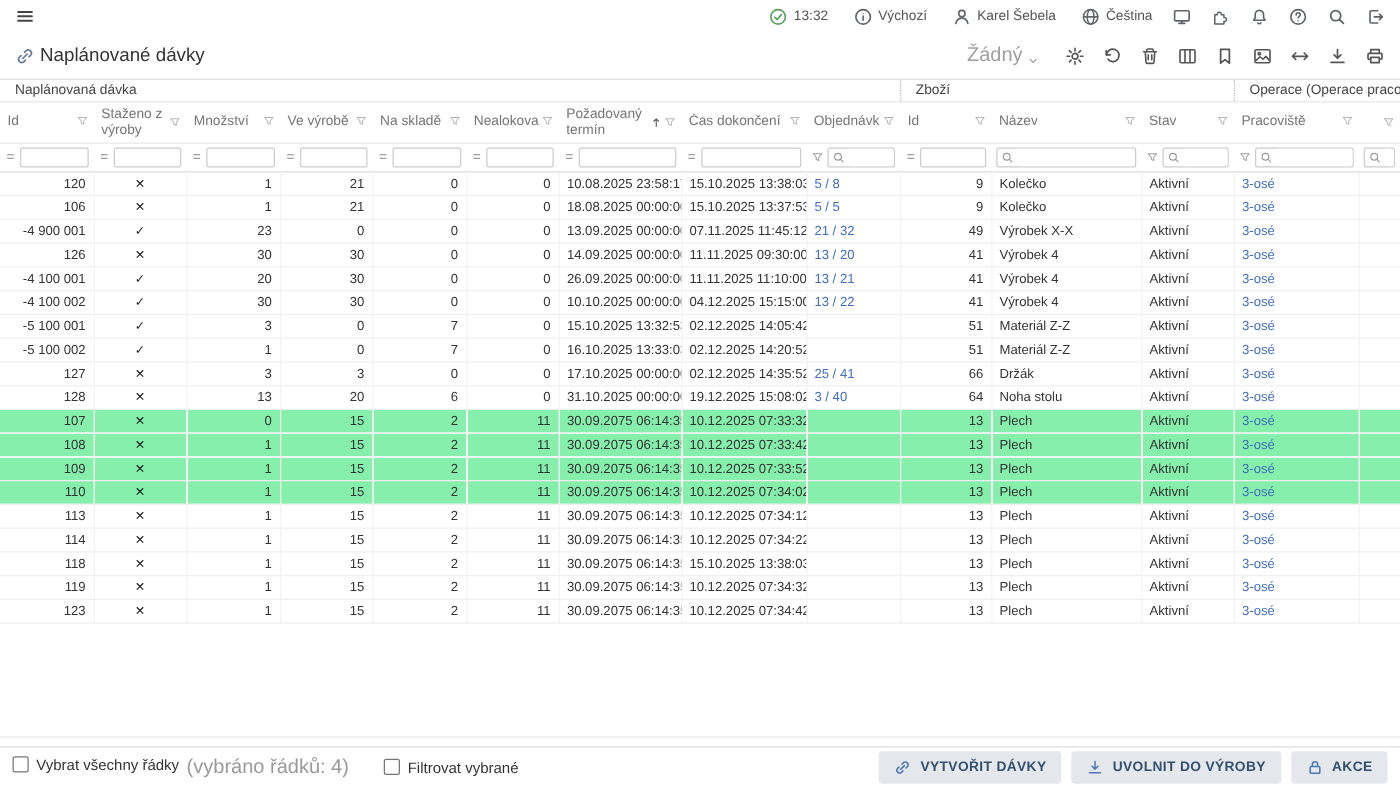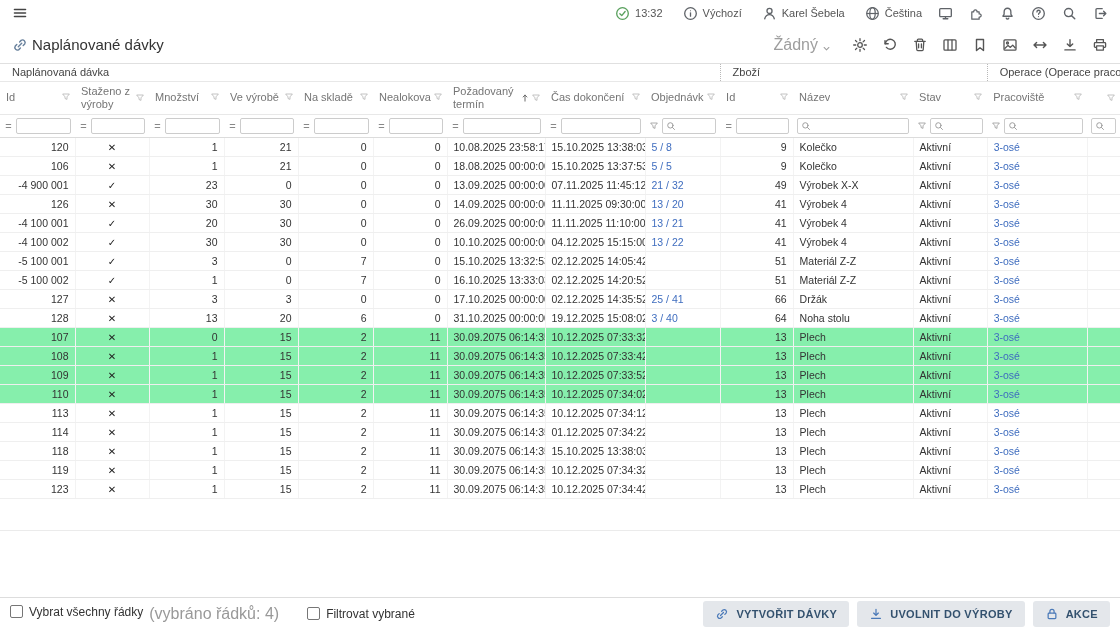--- a/index.html
+++ b/index.html
@@ -22,21 +22,21 @@
   .icon-btn{margin-left:16px;color:#5f6368;cursor:pointer}
 
   
   .titlebar{height:37px;flex:none;display:flex;align-items:center;padding:0 12px}
   .title-link{color:#68809c}
   .page-title{font-size:15px;font-weight:400;color:#333;margin-left:4px;white-space:nowrap}
   .view-select{display:flex;align-items:flex-end;gap:3px;color:#9e9e9e;font-size:16px;margin-right:6px;cursor:pointer}
   .tool-icon{margin-left:14px;color:#555;cursor:pointer}
 
   
-  .grid-wrap{height:468px;flex:none;border-top:1px solid #e0e0e0;border-bottom:1px solid #ebebeb;overflow:hidden;background:#fff}
+  .grid-wrap{height:527px;flex:none;border-top:1px solid #e0e0e0;border-bottom:1px solid #ebebeb;overflow:hidden;background:#fff}
   table.grid{border-collapse:collapse;table-layout:fixed;width:1120px}
   .grp-row td{height:17px;font-size:11px;color:#444;padding:0 12px;white-space:nowrap;overflow:hidden;border-bottom:1px solid #e8e8e8}
   .grp-row td.sep{border-left:1px dotted #b8b8b8}
   .hdr-row td{height:33px;vertical-align:middle;padding:2px 4px 2px 6px;border-bottom:1px solid #e8e8e8;cursor:pointer}
   .hc{display:flex;align-items:center;justify-content:space-between;gap:2px}
   .hl{font-size:11px;line-height:1.15;color:#757575;overflow:hidden}
   .hi{display:flex;align-items:center;gap:1px;color:#b5b5b5;flex:none}
   .sort{color:#616161;display:inline-flex}
   .hfilter{display:inline-flex;cursor:pointer}
   .flt-row td{height:23px;border-bottom:1px solid #dcdcdc;padding:0 4px}
@@ -803,21 +803,21 @@
           <td class="c-left"></td>
         </tr>
         <tr>
           <td class="c-right">114</td>
           <td class="c-center"><span class="mark">✕</span></td>
           <td class="c-right">1</td>
           <td class="c-right">15</td>
           <td class="c-right">2</td>
           <td class="c-right">11</td>
           <td class="c-left">30.09.2075 06:14:35</td>
-          <td class="c-left">01.12.2025 07:34:22</td>
+          <td class="c-left">10.12.2025 07:34:22</td>
           <td class="c-left"></td>
           <td class="c-right">13</td>
           <td class="c-left">Plech</td>
           <td class="c-left">Aktivní</td>
           <td class="c-left"><a class="lnk">3-osé</a></td>
           <td class="c-left"></td>
         </tr>
         <tr>
           <td class="c-right">118</td>
           <td class="c-center"><span class="mark">✕</span></td>

